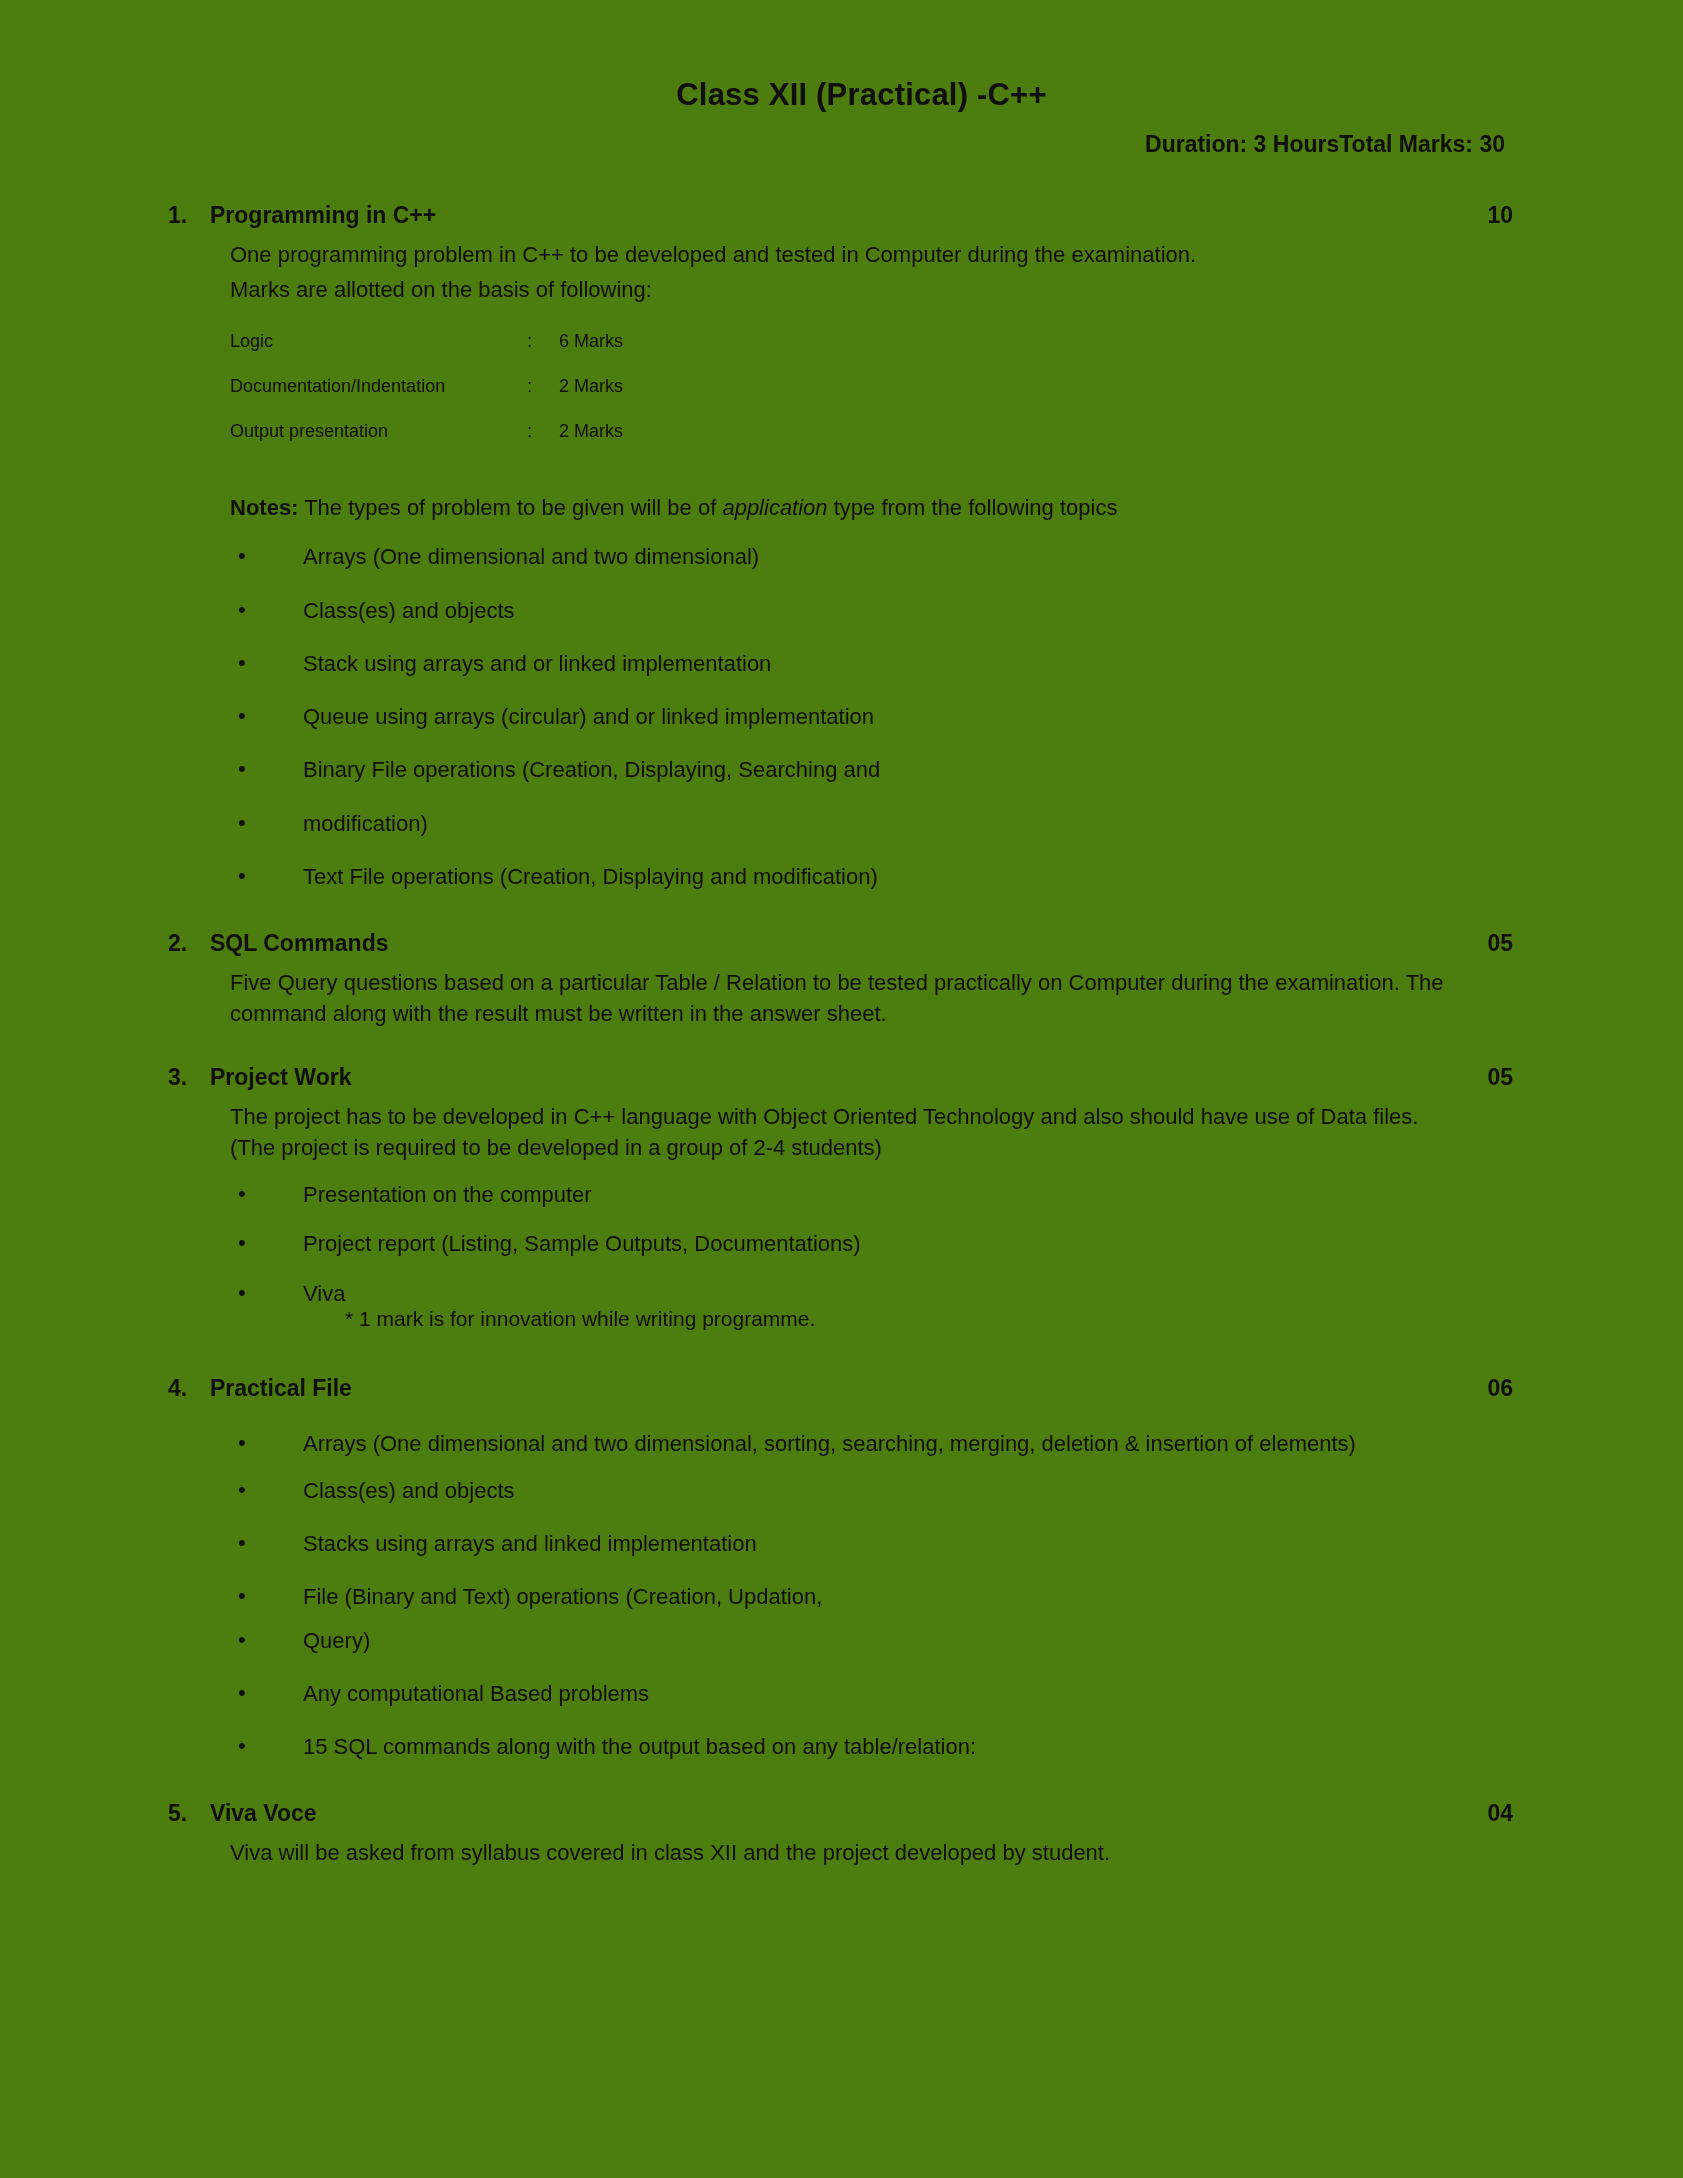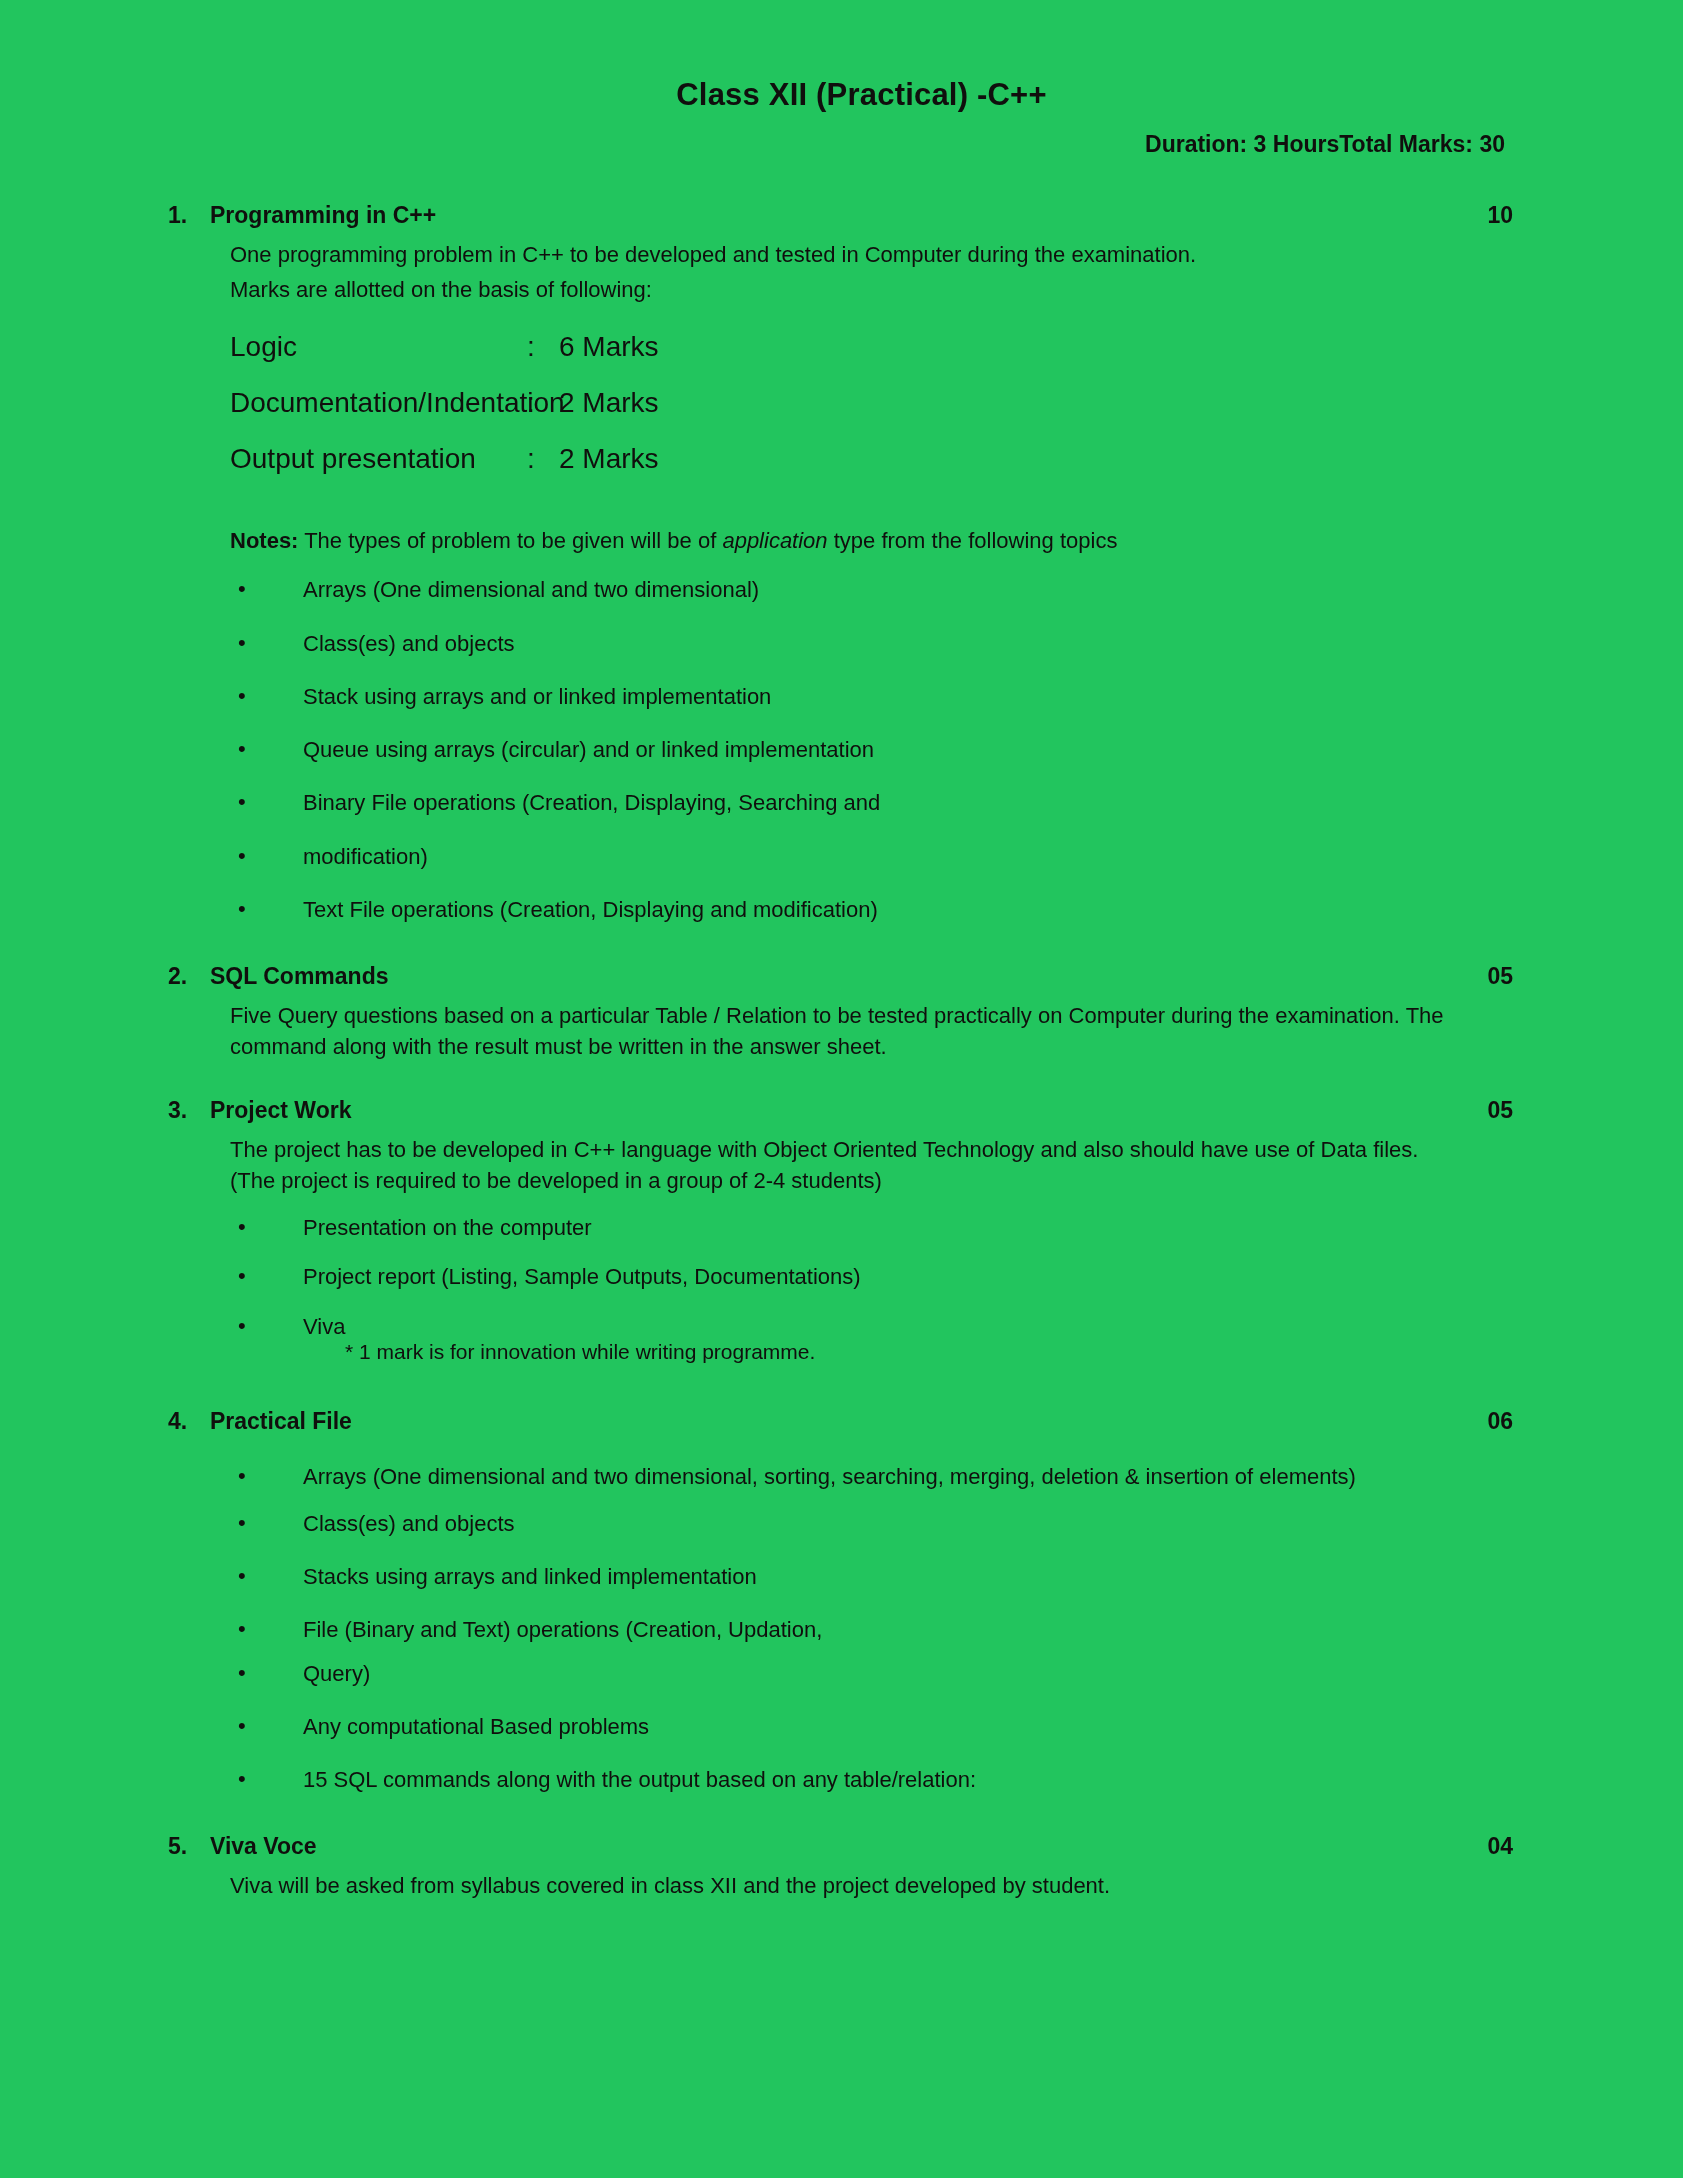--- a/index.html
+++ b/index.html
@@ -13,21 +13,21 @@
     font-family: "Liberation Sans", sans-serif;
     color: #100f0d;
     -webkit-font-smoothing: antialiased;
   }
   .page {
     position: relative;
     width: 1683px;
     height: 2178px;
     box-sizing: border-box;
     padding: 77px 168px 0 188px;
-    background: #22c55e;
+    background: #4d7c0f;
   }
 
   
   .doc-title {
     text-align: center;
     font-size: 31px;
     font-weight: bold;
     letter-spacing: 0.2px;
     margin: 0 0 18px 0;
     padding-left: 20px;
@@ -72,21 +72,21 @@
     margin: 0 0 4px 0;
     padding-left: 42px;
     max-width: 1228px;
   }
   .body-text.tight { max-width: 1218px; }
 
   
   .marks-table {
     padding-left: 42px;
     margin: 26px 0 6px 0;
-    font-size: 28px;
+    font-size: 18px;
   }
   .marks-row {
     display: flex;
     align-items: baseline;
     margin-bottom: 24px;
   }
   .mk-label { width: 297px; flex: 0 0 297px; }
   .mk-colon { width: 32px; flex: 0 0 32px; }
   .mk-value { flex: 0 0 auto; }
 

